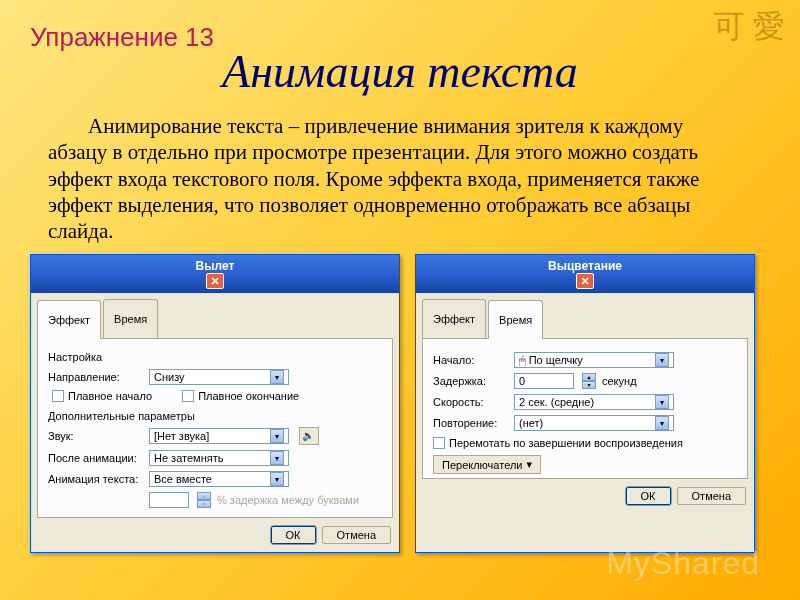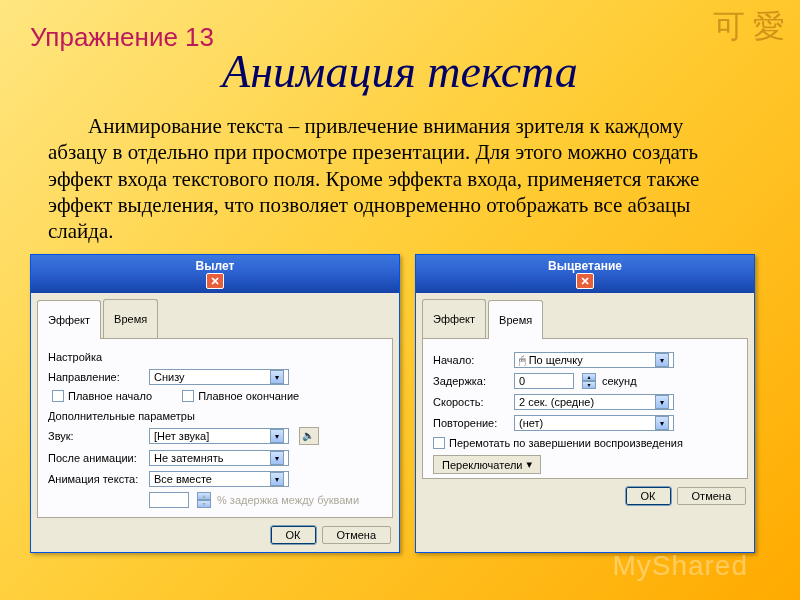--- a/index.html
+++ b/index.html
@@ -80,21 +80,21 @@
     .check-pair { display: flex; gap: 30px; margin: 4px 0 8px 4px; }
     .hr-label { font-size: 11px; margin: 6px 0 4px 0; }
     .spinner-col { display: flex; flex-direction: column; margin-left: 2px; }
     .spin { width: 14px; height: 8px; background: linear-gradient(#cfe3ff,#9ec1f7); border: 1px solid #7f9db9; font-size: 6px; text-align: center; line-height: 6px; }
     .speaker-btn { width: 20px; height: 18px; border: 1px solid #aca899; background: #ece9d8; margin-left: 4px; font-size: 10px; text-align: center; line-height: 16px; }
     .disabled { color: #aca899; }
     .btn-row { display: flex; justify-content: flex-end; gap: 6px; padding: 8px; }
     .btn { border: 1px solid #aca899; background: #ece9d8; padding: 2px 14px; font-size: 11px; border-radius: 2px; }
     .btn.default { border: 1px solid #003c74; outline: 1px solid #7f9db9; }
     .toggle-btn { border: 1px solid #aca899; background: #ece9d8; padding: 2px 8px; font-size: 11px; display: inline-flex; align-items: center; gap: 4px; }
-    .watermark { position: absolute; bottom: 18px; right: 52px; font-size: 28px; color: rgba(255,255,255,0.35); letter-spacing: 1px; }
+    .watermark { position: absolute; bottom: 18px; right: 40px; font-size: 32px; color: rgba(255,255,255,0.35); letter-spacing: 1px; }
   </style>
 </head>
 <body>
 
 <div class="exercise-label">Упражнение 13</div>
 <div class="cjk-decor">可 愛</div>
 <div class="main-title">Анимация текста</div>
 <div class="body-text">Анимирование текста – привлечение внимания зрителя к каждому абзацу в отдельно при просмотре презентации. Для этого можно создать эффект входа текстового поля. Кроме эффекта входа, применяется также эффект выделения, что позволяет одновременно отображать все абзацы слайда.</div>
 
 <div class="dialogs">

